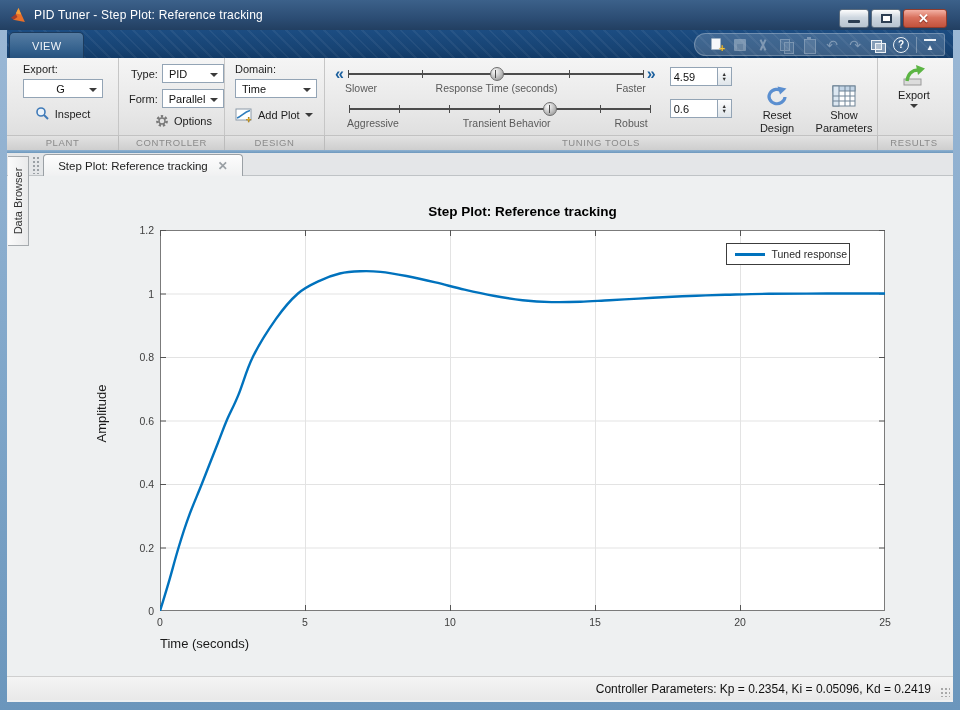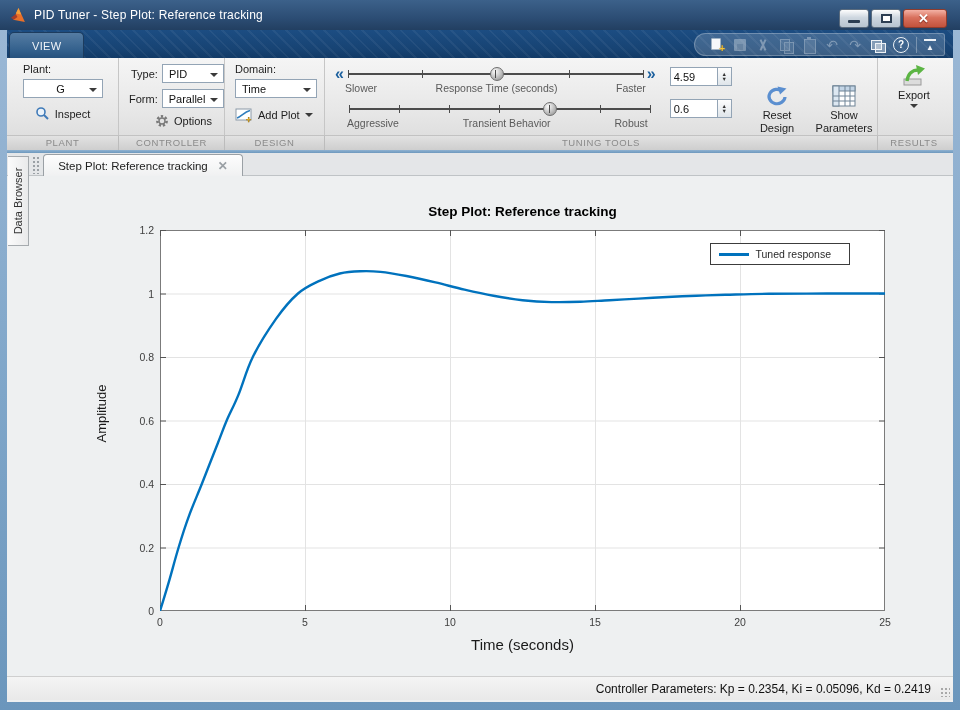--- a/index.html
+++ b/index.html
@@ -136,24 +136,24 @@
 
   
   .figure { position:absolute; left:0; top:146px; width:946px; height:500px; background:#eef0f1; }
   .chart-title { position:absolute; left:153px; top:28px; width:725px; text-align:center;
     font-size:13.5px; font-weight:bold; color:#000; }
   .axes-wrap { position:absolute; left:153px; top:54px; width:725px; height:381px; }
   .axes-bg { position:absolute; left:0; top:0; width:100%; height:100%; background:#fff; }
   #chart-svg { position:absolute; left:0; top:0; }
   .ytick-label { position:absolute; width:34px; text-align:right; font-size:10.5px; color:#404040; }
   .xtick-label { position:absolute; width:40px; text-align:center; font-size:10.5px; color:#404040; }
-  .xlabel { position:absolute; left:153px; top:460px; width:725px; text-align:center; font-size:15px; color:#1a1a1a; }
+  .xlabel { position:absolute; left:153px; top:460px; width:725px; text-align:left; font-size:13px; color:#1a1a1a; }
   .ylabel { position:absolute; left:66px; top:230px; font-size:13px; color:#1a1a1a; transform:rotate(-90deg); transform-origin:center; }
   .legend { position:absolute; right:35px; top:13px; height:22px; background:#fff; border:1px solid #3c3c3c;
-    display:flex; align-items:center; padding:0 18px 0 8px; gap:7px; }
+    display:flex; align-items:center; padding:0 2px 0 8px; gap:7px; }
   .legend .swatch { width:30px; height:3px; }
   .legend .entry { font-size:10.5px; color:#2a2a2a; }
 
   
   .statusbar { position:absolute; left:0; top:646px; width:100%; height:24px; background:linear-gradient(180deg,#f4f4f4,#e9e9e9);
     border-top:1px solid #cfcfcf; display:flex; align-items:center; justify-content:flex-end; }
   .status-text { font-size:12px; color:#111; margin-right:22px; }
   .grip { position:absolute; right:3px; bottom:3px; width:10px; height:10px;
     background-image:radial-gradient(circle,#a8a8a8 1px,transparent 1.3px); background-size:4px 4px; }
 </style>
@@ -201,21 +201,21 @@
         <span class="qa-ic qa-layout"></span>
         <span class="qa-ic qa-help">?</span>
         <span class="qat-sep"></span>
         <span class="qa-collapse">▲</span>
       </div>
   </div>
 
   <div class="toolstrip">
 
     <div class="tsec sec-plant">
-      <div class="lab lab-row">Plant:</div>
+      <div class="lab lab-row">Export:</div>
       <div class="ddl plant-ddl">
           <span>G</span>
         </div>
       <div class="ribbon-btn inspect">
         <svg class="ic" width="15" height="15" viewBox="0 0 15 15">
           <circle cx="6" cy="6" r="4" fill="#eaf2fa" stroke="#3f7ab8" stroke-width="1.6"></circle>
           <line x1="9" y1="9" x2="13" y2="13" stroke="#3f7ab8" stroke-width="2"></line>
         </svg>
         <span>Inspect</span>
       </div>

